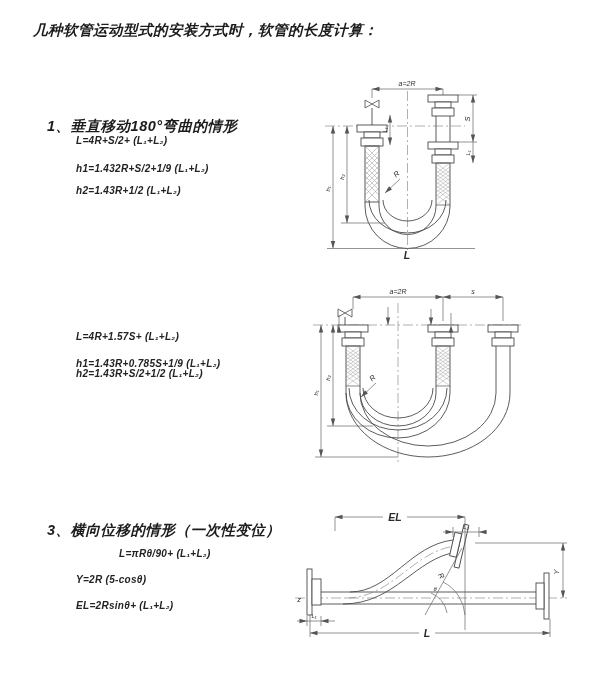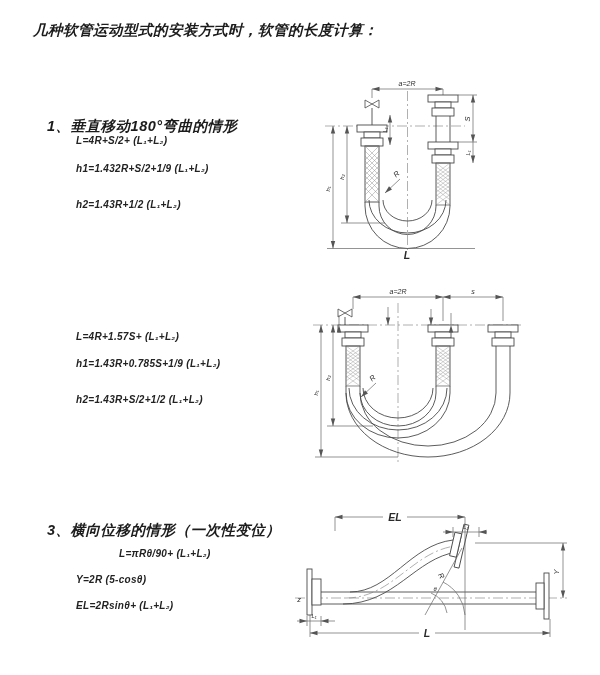--- a/index.html
+++ b/index.html
@@ -30,25 +30,25 @@
 </head>
 <body>
 
 <div class="abs" style="left:0;top:0;width:508px;height:675px;font-style:italic;">
 
   <div class="abs title" style="left:33px;top:21px;">几种软管运动型式的安装方式时，软管的长度计算：</div>
 
   <div class="abs sec-head" style="left:47px;top:117px;">1、垂直移动180°弯曲的情形</div>
   <div class="abs formula" style="left:76px;top:135px;">L=4R+S/2+ (L₁+L₂)</div>
   <div class="abs formula" style="left:76px;top:163px;">h1=1.432R+S/2+1/9 (L₁+L₂)</div>
-  <div class="abs formula" style="left:76px;top:199px;">h2=1.43R+1/2 (L₁+L₂)</div>
+  <div class="abs formula" style="left:76px;top:185px;">h2=1.43R+1/2 (L₁+L₂)</div>
 
   <div class="abs formula" style="left:76px;top:331px;">L=4R+1.57S+ (L₁+L₂)</div>
   <div class="abs formula" style="left:76px;top:358px;">h1=1.43R+0.785S+1/9 (L₁+L₂)</div>
-  <div class="abs formula" style="left:76px;top:394px;">h2=1.43R+S/2+1/2 (L₁+L₂)</div>
+  <div class="abs formula" style="left:76px;top:368px;">h2=1.43R+S/2+1/2 (L₁+L₂)</div>
 
   <div class="abs sec-head" style="left:47px;top:521px;">3、横向位移的情形（一次性变位）</div>
   <div class="abs formula" style="left:76px;top:548px;margin-left:43px;">L=πRθ/90+ (L₁+L₂)</div>
   <div class="abs formula" style="left:76px;top:574px;">Y=2R (5-cosθ)</div>
   <div class="abs formula" style="left:76px;top:600px;">EL=2Rsinθ+ (L₁+L₂)</div>
 
   <svg style="left:305px;top:73px;" width="240" height="190" viewBox="0 0 240 190">
     <defs>
       <path id="arr" d="M0 0 L7.5 2.2 L7.5 -2.2 Z"></path>
       <g id="flange">

